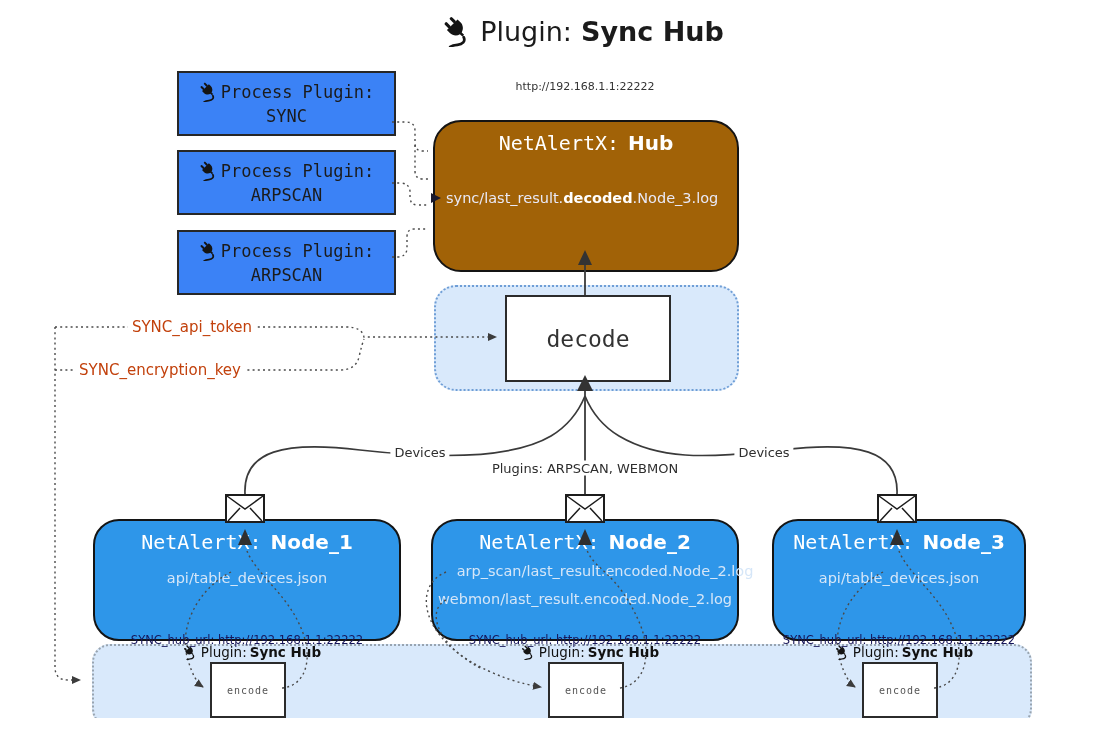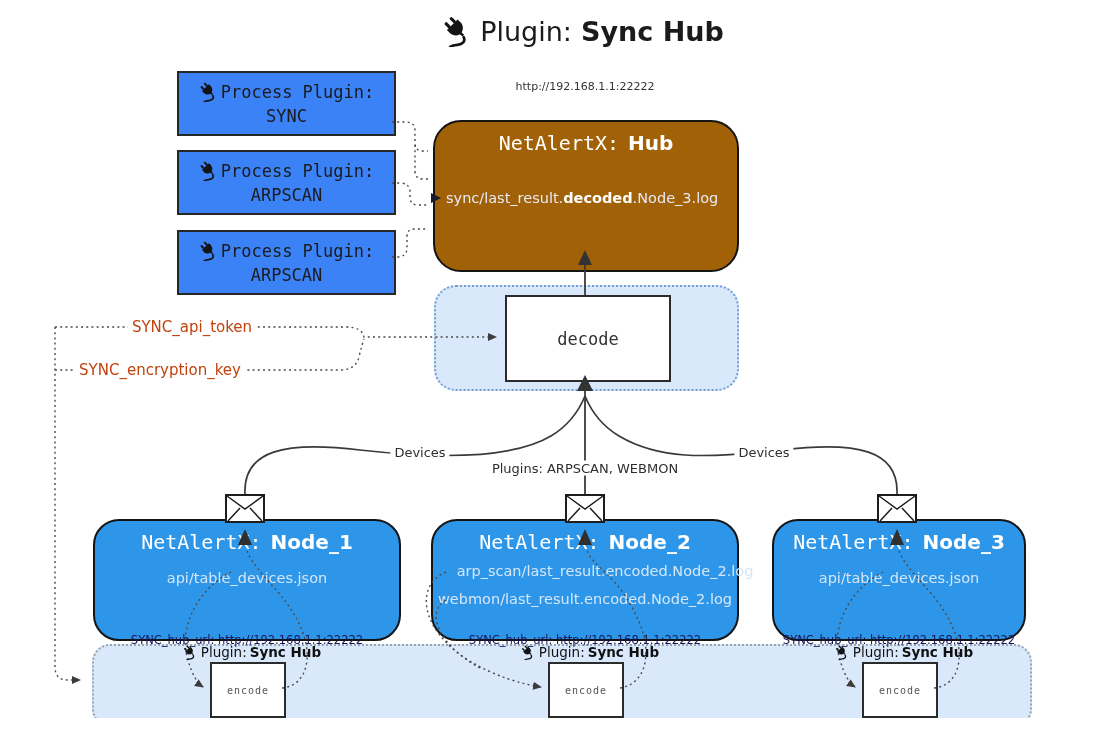--- a/index.html
+++ b/index.html
@@ -29,21 +29,21 @@
   .hub-item::before{content:"";width:0;height:0;border-top:5.5px solid transparent;
             border-bottom:5.5px solid transparent;border-left:10px solid #1a1a2e;margin-right:5px;}
   .hub-item b{color:#ffffff;}
   .hub-url{top:80px;left:585px;transform:translateX(-50%);font-size:11px;color:#333;z-index:6;white-space:nowrap;}
 
   
   .dec-wrap{left:434px;top:285px;width:301px;height:102px;background:#d9e9fb;
             border:2px dotted #6f9ed6;border-radius:22px;z-index:1;}
   .dec-box{left:505px;top:295px;width:162px;height:83px;background:#fff;border:2px solid #2b2b2b;z-index:2;
            display:flex;align-items:center;justify-content:center;
-           font-family:"DejaVu Sans Mono",monospace;font-size:17px;color:#333;}
+           font-family:"DejaVu Sans Mono",monospace;font-size:23px;color:#333;}
 
   
   .secret{font-size:15px;color:#c2410c;background:#fff;padding:0 4px;z-index:6;
           transform:translate(-50%,-50%);white-space:nowrap;}
 
   
   .edge-label{font-size:13px;color:#2e2e2e;background:#fff;padding:0 4px;z-index:6;
           transform:translate(-50%,-50%);white-space:nowrap;}
 
   

